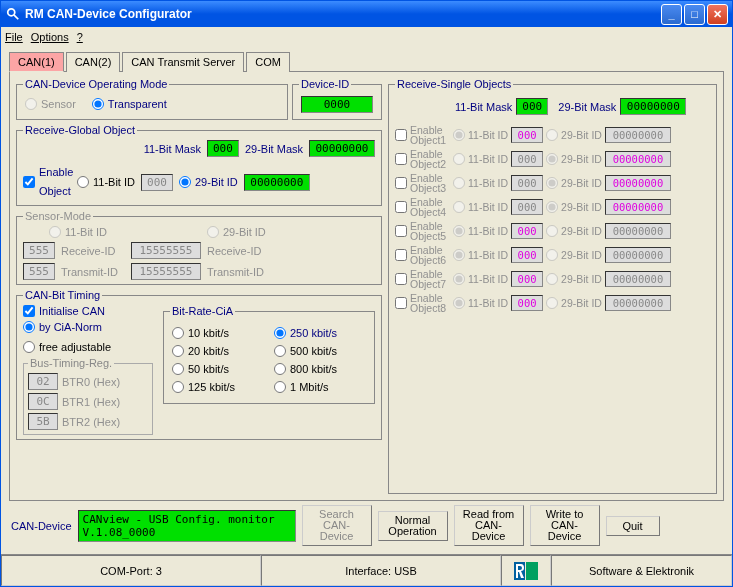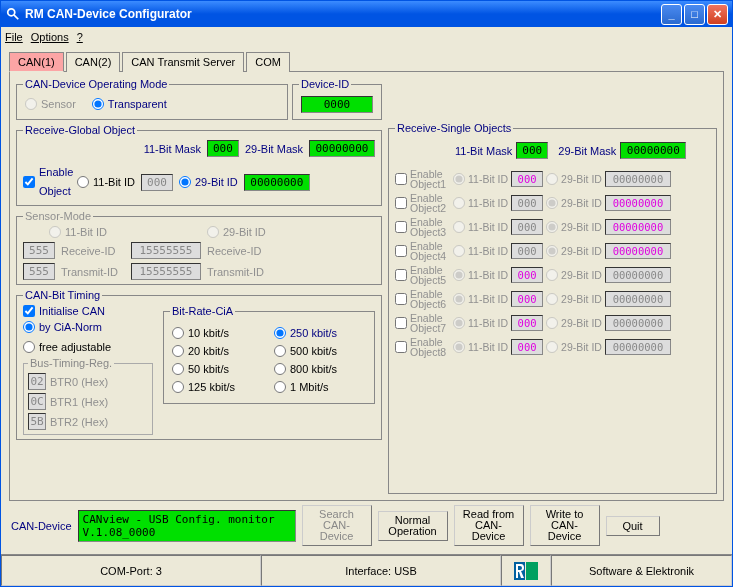--- a/index.html
+++ b/index.html
@@ -14,21 +14,21 @@
 .win-min, .win-max { background: linear-gradient(to bottom, #4a8af0, #2a6ad0); }
 .win-close { background: linear-gradient(to bottom, #f07460, #d04020); }
 .menubar { height: 20px; display: flex; align-items: center; padding: 0 4px; gap: 8px; }
 .menubar span { text-decoration: underline; cursor: pointer; }
 .content { flex: 1; padding: 4px 8px 4px 8px; display: flex; flex-direction: column; }
 .tabs { display: flex; border-bottom: 1px solid #888; }
 .tab { padding: 3px 8px; border: 1px solid #888; border-bottom: none; margin-right: 2px; background: #ece9d8; cursor: pointer; position: relative; top: 1px; }
 .tab.active { background: #fca5a5; border-bottom: 1px solid #ece9d8; }
 .tab-content { flex:1; border: 1px solid #888; border-top: none; padding: 6px; display: flex; gap: 6px; }
 .col-left { width: 366px; display: flex; flex-direction: column; gap: 4px; }
-.col-right { flex: 1; margin-top: 44px; }
+.col-right { flex: 1; }
 fieldset { border: 1px solid #888; padding: 4px 6px; }
 legend { color: #000080; font-size: 11px; padding: 0 2px; }
 .green-field { background: #00e000; color: #000; border: 1px inset #888; padding: 1px 4px; text-align: center; font-family: monospace; }
 .gray-field { background: #ddd; color: #888; border: 1px inset #888; padding: 1px 4px; text-align: center; font-family: monospace; }
 .magenta-field { background: #ddd; color: #e000e0; border: 1px inset #888; padding: 1px 4px; text-align: center; font-family: monospace; }
 .row { display: flex; align-items: center; gap: 4px; }
 .radio, .checkbox { width: 12px; height: 12px; }
 .label-blue { color: #000080; }
 .label-gray { color: #909090; }
 .btn { border: 1px outset #ccc; background: #ece9d8; padding: 3px 6px; text-align: center; cursor: pointer; font-size: 11px; }
@@ -37,21 +37,21 @@
 .status-bar { display: flex; border-top: 1px solid #888; height: 32px; }
 .status-cell { border: 1px inset #ccc; padding: 2px 6px; display: flex; align-items: center; justify-content: center; }
 .obj-row { display: flex; align-items: center; gap: 3px; margin-bottom: 4px; font-size:10.5px; }
 .obj-row .lbl { width: 40px; line-height: 10px; }
 .small-field { width: 32px; }
 .med-field { width: 66px; }
 .single-mask-row { display:flex; align-items:center; gap:4px; margin:4px 0 10px 60px; }
 .bitrate-grid { display:grid; grid-template-columns: 1fr 1fr; gap:6px 10px; }
 .bus-timing { border:1px solid #aaa; padding:4px; margin-top:4px; }
 .bus-timing legend { color:#888; }
-.hex-field { width:18px; background:#ddd; border:1px inset #888; text-align:center; color:#888; font-family:monospace; padding:1px; }
+.hex-field { width:30px; background:#ddd; border:1px inset #888; text-align:center; color:#888; font-family:monospace; padding:1px; }
 .sep { height:4px; }
 </style>
 </head>
 <body>
 
 <div class="window">
   <div class="titlebar">
     <span class="titlebar-icon">
       <svg viewBox="0 0 16 16">
           <circle cx="6" cy="6" r="4" fill="none" stroke="white" stroke-width="2"></circle>

